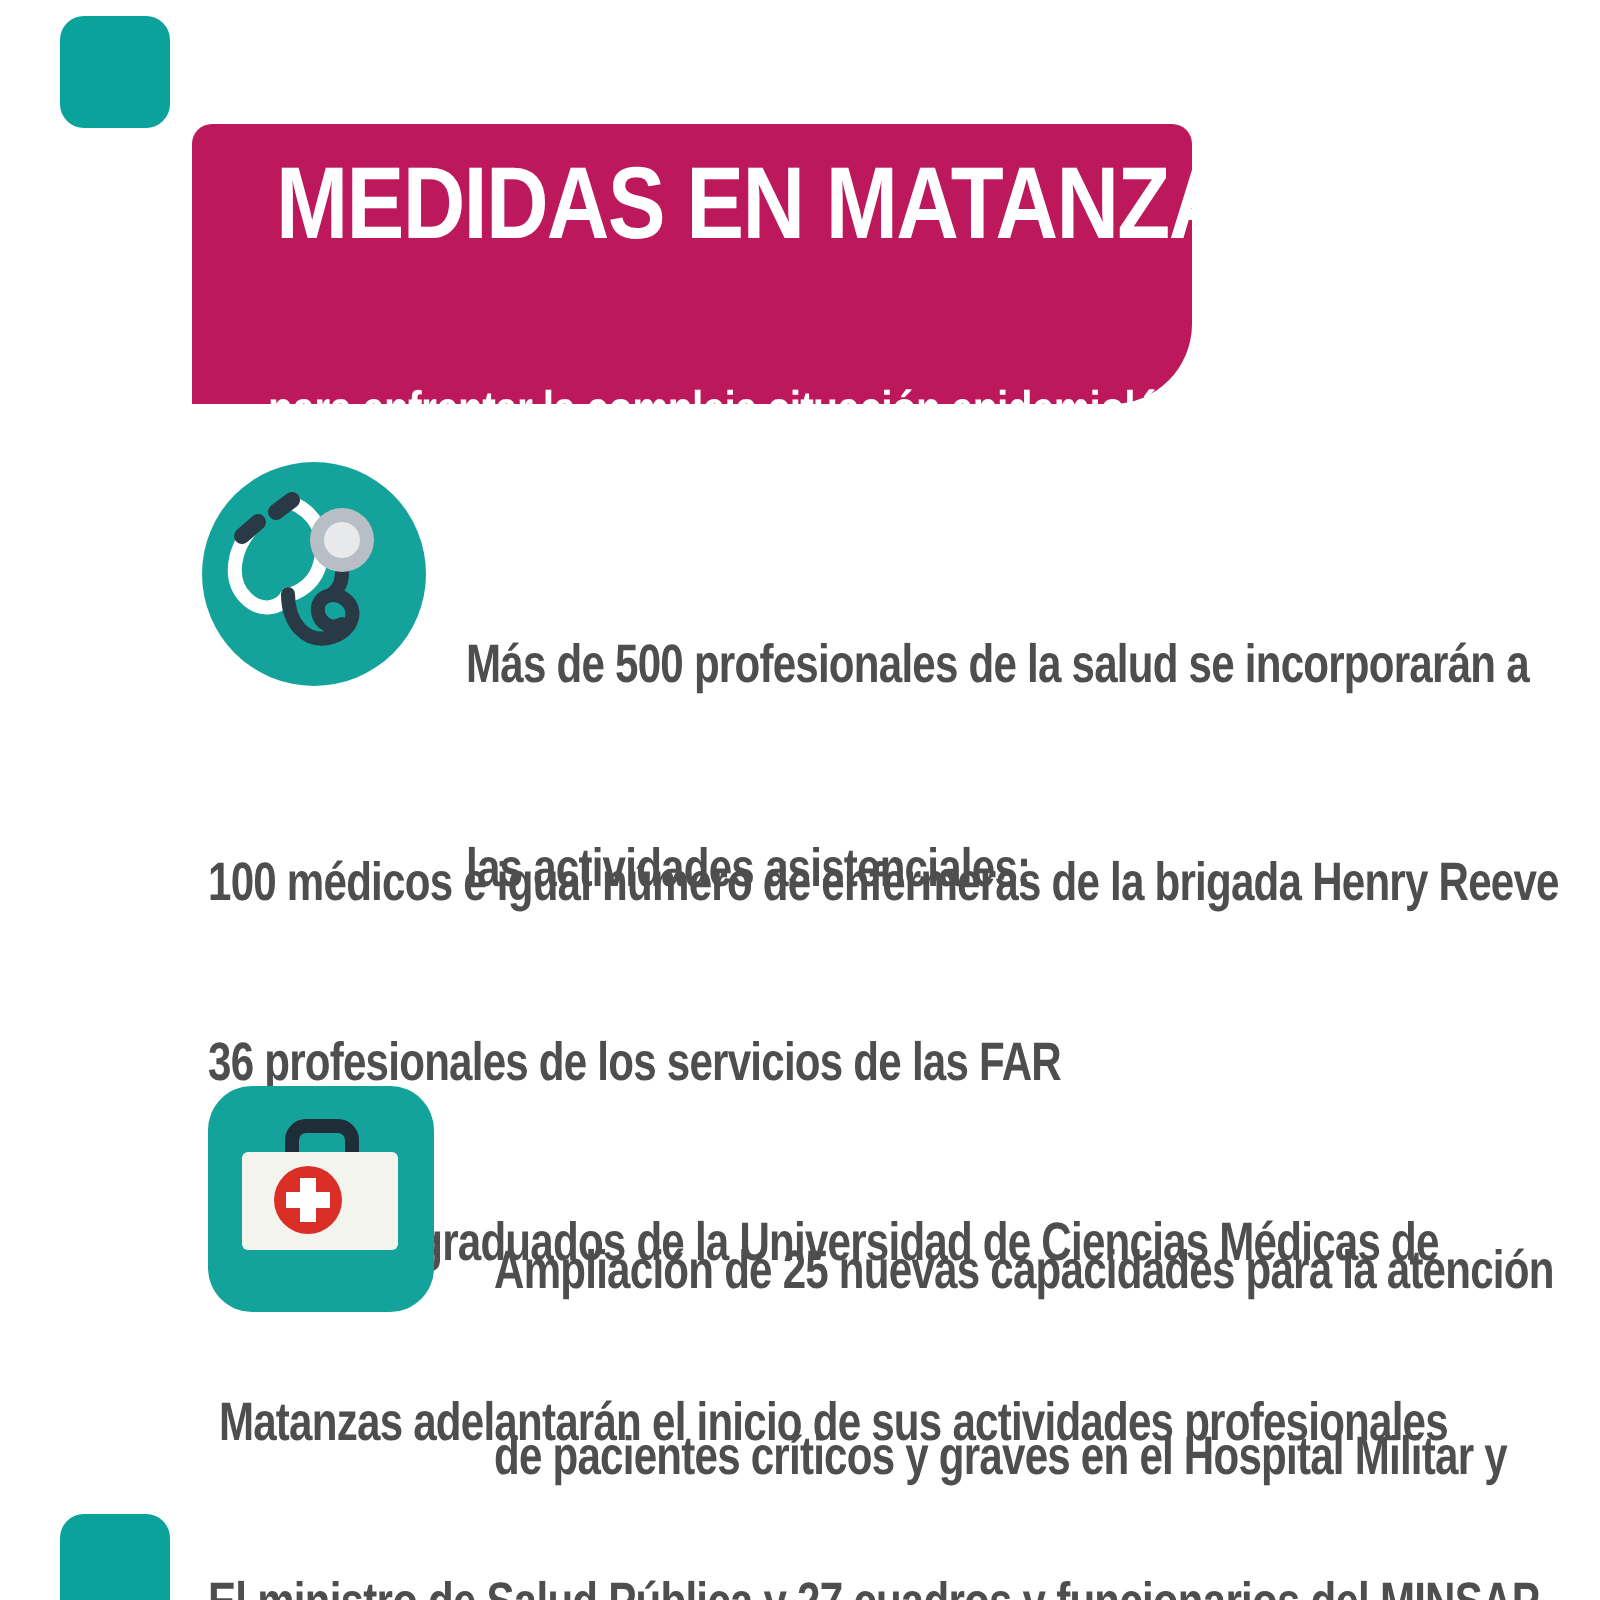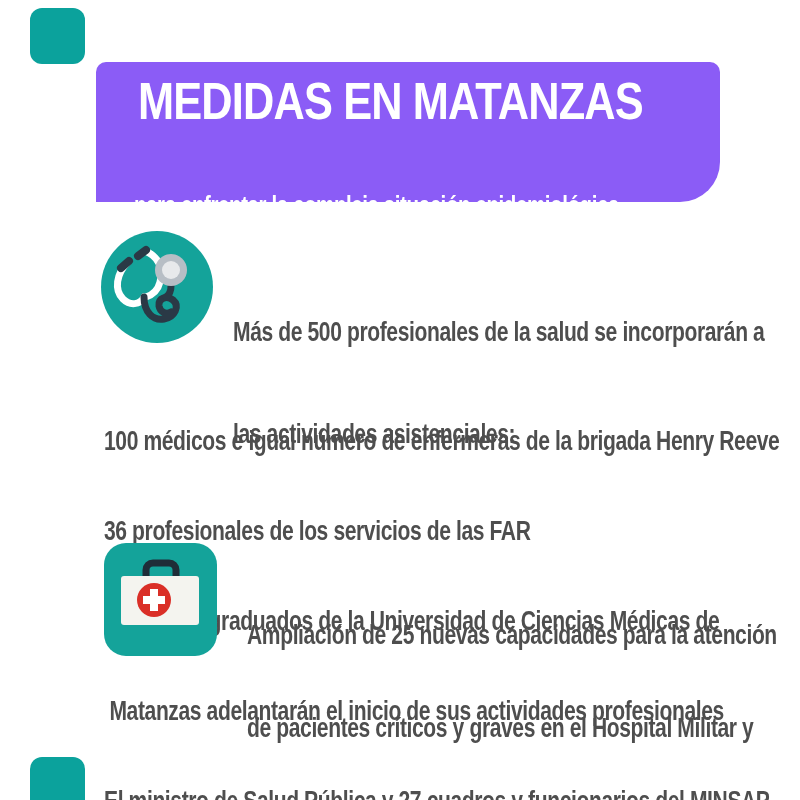--- a/index.html
+++ b/index.html
@@ -12,22 +12,22 @@
   
   .corner-accent{
     position:absolute;width:55px;height:56px;border-radius:12px;
     background:#0ba29c;
   }
   #accent-tl{left:30px;top:8px;}
   #accent-bl{left:30px;top:757px;}
 
   
   .banner{
-    position:absolute;left:96px;top:62px;width:624px;height:140px;
-    background:#8b5cf6;border-radius:10px 10px 40px 0;
+    position:absolute;left:96px;top:62px;width:500px;height:140px;
+    background:#be185d;border-radius:10px 10px 40px 0;
   }
   .banner-title{
     position:absolute;left:42px;top:12px;
     color:#ffffff;font-weight:700;font-size:51px;line-height:56px;
     letter-spacing:-1px;white-space:pre;
     transform:scale(0.85,1);transform-origin:0 0;
   }
   .banner-sub{
     position:absolute;left:38px;top:68px;
     color:#ffffff;font-weight:700;font-size:25px;line-height:30px;

